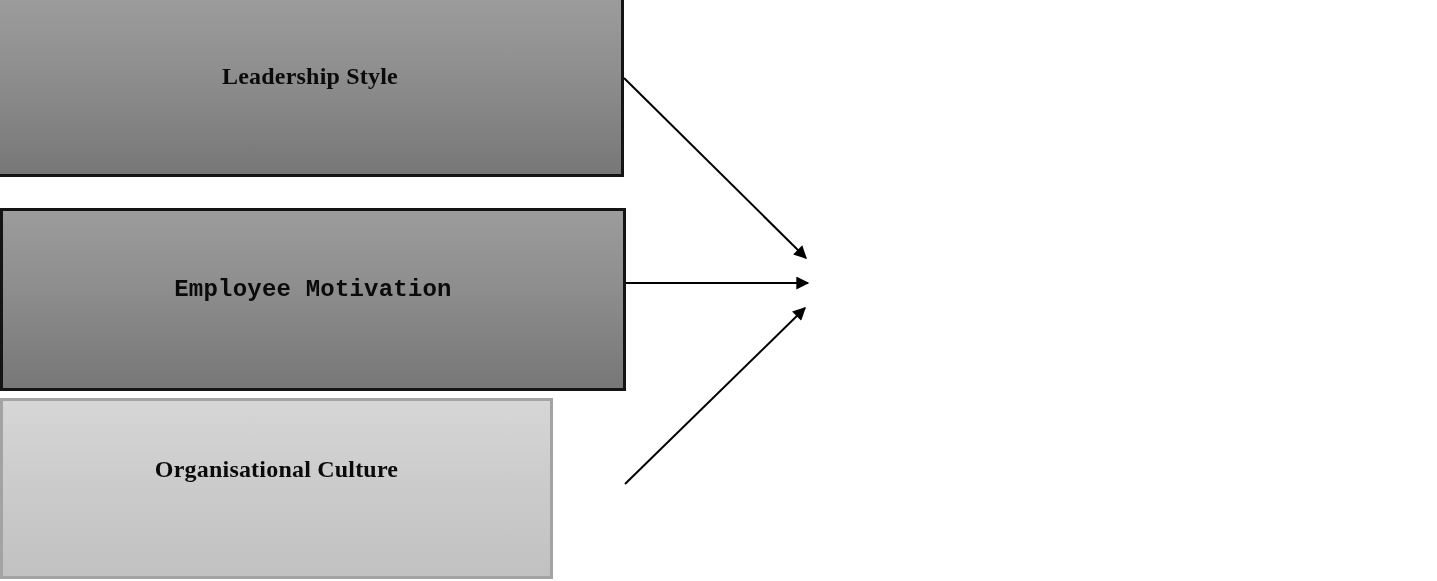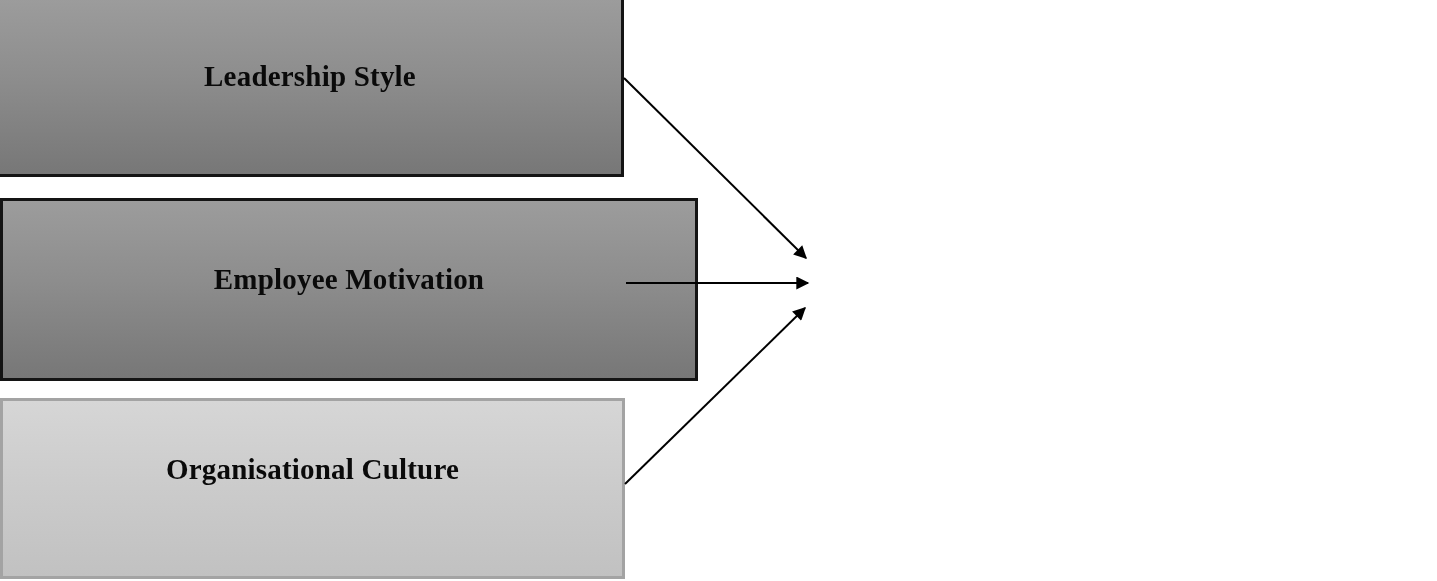--- a/index.html
+++ b/index.html
@@ -19,41 +19,41 @@
     position: absolute;
     box-sizing: border-box;
   }
   .box .label {
     position: absolute;
     left: 0;
     right: 0;
     text-align: center;
     transform: translateY(-50%);
     font-weight: bold;
-    font-size: 29px;
+    font-size: 24px;
     color: #0a0a0a;
     letter-spacing: 0.2px;
     white-space: nowrap;
   }
   
   .box-dark {
     background: linear-gradient(to bottom, #9c9c9c 0%, #8d8d8d 45%, #777777 100%);
     border: 3px solid #141414;
   }
   
   .box-light {
     background: linear-gradient(to bottom, #d6d6d6 0%, #cccccc 45%, #c1c1c1 100%);
     border: 3px solid #a3a3a3;
   }
   
   #box-leadership   { left: -4px;  top: -4px;  width: 628px; height: 181px; }
   #box-leadership .label { top: 44%; }
-  #box-motivation   { left: 0px;   top: 198px; width: 698px; height: 183px; }
+  #box-motivation   { left: 0px;   top: 208px; width: 626px; height: 183px; font-family: Liberation Mono, monospace; }
   #box-motivation .label { top: 44%; }
-  #box-culture      { left: 0px;   top: 398px; width: 625px; height: 181px; }
+  #box-culture      { left: 0px;   top: 398px; width: 553px; height: 181px; }
   #box-culture .label { top: 39%; }
   #box-productivity { left: 812px; top: 163px; width: 622px; height: 254px; }
   #box-productivity .label { top: 44%; }
 
   .arrows-layer {
     position: absolute;
     left: 0;
     top: 0;
     width: 1437px;
     height: 581px;

